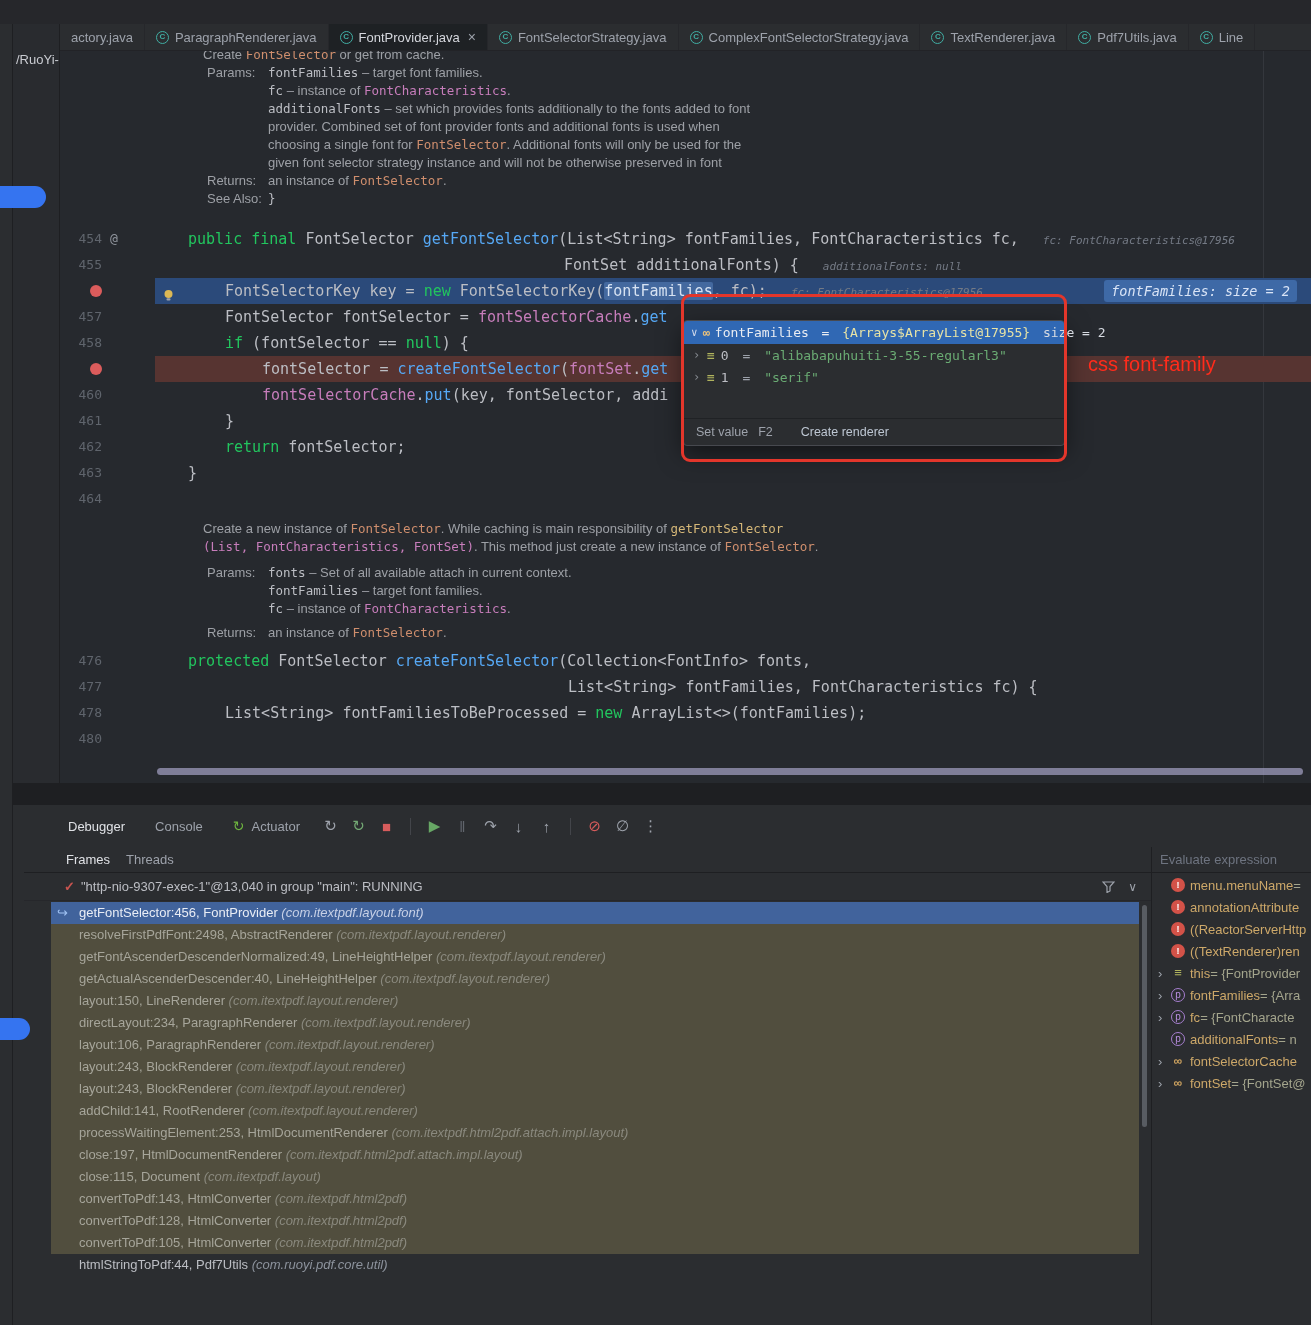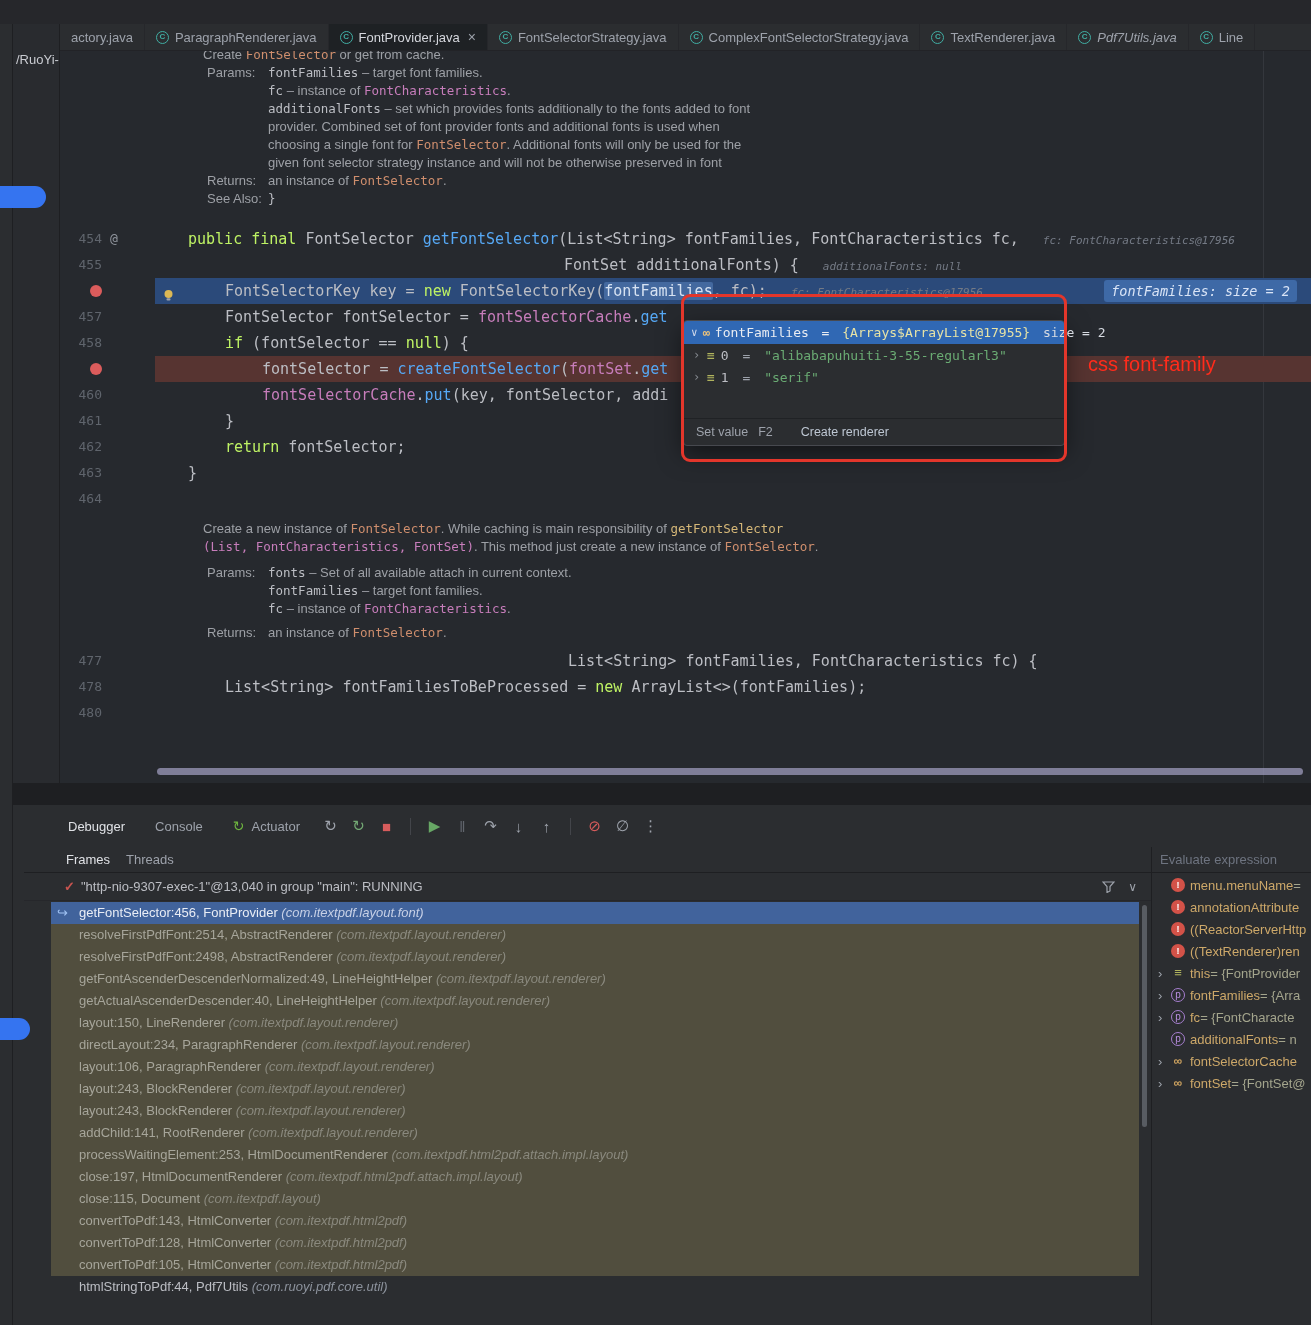--- a/index.html
+++ b/index.html
@@ -11,39 +11,39 @@
   .pill{position:absolute;background:#3574f0;border-radius:0 11px 11px 0;z-index:6}
   .pill1{left:0;top:186px;width:46px;height:22px}
   .pill2{left:0;top:1018px;width:30px;height:22px}
   .proj{position:absolute;left:13px;top:24px;width:47px;height:759px;background:#292b2f;border-right:1px solid #1e1f22;overflow:hidden}
   .proj-label{position:absolute;left:3px;top:28px;font-size:13px;color:#c9cbd1;white-space:nowrap}
 
   
   #tab-bar{position:absolute;left:60px;top:24px;width:1251px;height:27px;background:#2b2d30;display:flex;overflow:hidden;border-bottom:1px solid #222327}
   .tab{display:flex;align-items:center;gap:6px;padding:0 11px;font-size:13px;color:#9da2ab;border-right:1px solid #26272b;white-space:nowrap;flex:none}
   .tab.active{background:#1e2124;color:#d5d7dd}
-  .tab-label.it{font-style:italic}
+  .tab-label.it{}
   .cls-icon{width:13px;height:13px;flex:none;border:1.3px solid #41ada3;border-radius:50%;color:#41ada3;font-size:8px;line-height:10px;text-align:center;font-weight:700}
   .tab-close{color:#9da2ab;font-size:14px;margin-left:2px}
 
   
   #editor{position:absolute;left:60px;top:51px;width:1251px;height:732px;background:#26292e;overflow:hidden}
   #editor-rows{margin-top:-5px;position:relative}
   .ed-row{display:flex}
   .code-row{height:26px;font-family:"DejaVu Sans Mono",monospace;font-size:15px;line-height:26px;white-space:pre}
   .doc-row{height:18px;font-size:13px;line-height:18px;white-space:pre}
   .gutter{width:95px;flex:none;display:flex}
   .lnum{width:42px;text-align:right;font-family:"DejaVu Sans Mono",monospace;font-size:13px;color:#5f646c}
   .gicon{width:53px;padding-left:8px;color:#8f949c;font-size:13px;font-family:"DejaVu Sans Mono",monospace}
   .bp-dot{display:inline-block;width:12px;height:12px;border-radius:50%;background:#db5c5c;margin-top:7px}
   .ed-content{flex:1;position:relative}
   .hl-exec > .ed-content{background:#2b4a7a}
   .hl-bp  > .ed-content{background:#573431}
   .bulb{position:absolute;left:7px;top:6px}
-  .c-kw{color:#bef264}.c-d{color:#bcbec4}.c-mth{color:#56a8f5}.c-fld{color:#c77dbb}
+  .c-kw{color:#22c55e}.c-d{color:#bcbec4}.c-mth{color:#56a8f5}.c-fld{color:#c77dbb}
   .c-sel{background:#44699f;border-radius:2px;color:#d6e2f2}
   .c-doc{color:#9da0a6}
   .c-dlbl{display:inline-block;width:61px;color:#9da0a6}
   .c-jm,.c-jp,.c-jo,.c-jy{font-family:"DejaVu Sans Mono",monospace;font-size:12.5px}
   .c-jm{color:#bcbec4}.c-jp{color:#c77dbb}.c-jo{color:#cf8e6d}.c-jy{color:#d5b778}
   .inline-hint{color:#747a85;font-style:italic;margin-left:24px;font-size:11px}
   .hint-sel{position:absolute;right:14px;top:2px;height:22px;line-height:22px;background:#3e69a6;color:#d9e4f6;padding:0 7px;border-radius:3px;font-style:italic;font-size:13.5px;margin-left:0}
   .guide{position:absolute;left:1203px;top:0;width:1px;height:100%;background:#34373d}
   .h-scroll{position:absolute;left:97px;top:717px;width:1146px;height:7px;background:#a5a3c6;opacity:.7;border-radius:4px;z-index:30}
 
@@ -187,20 +187,21 @@
         <div style="height: 8px;"></div>
         <div class="ed-row doc-row"><div class="gutter"><span class="lnum"></span><span class="gicon"></span></div><div class="ed-content" style="padding-left: 48px;"><span class="c-doc">Create a new instance of </span><span class="c-jo">FontSelector</span><span class="c-doc">. While caching is main responsibility of </span><span class="c-jy">getFontSelector</span></div></div>
         <div class="ed-row doc-row"><div class="gutter"><span class="lnum"></span><span class="gicon"></span></div><div class="ed-content" style="padding-left: 48px;"><span class="c-jp">(List, FontCharacteristics, FontSet)</span><span class="c-doc">. This method just create a new instance of </span><span class="c-jo">FontSelector</span><span class="c-doc">.</span></div></div>
         <div style="height: 8px;"></div>
         <div class="ed-row doc-row"><div class="gutter"><span class="lnum"></span><span class="gicon"></span></div><div class="ed-content" style="padding-left: 52px;"><span class="c-dlbl">Params:</span><span class="c-jm">fonts</span><span class="c-doc"> – Set of all available attach in current context.</span></div></div>
         <div class="ed-row doc-row"><div class="gutter"><span class="lnum"></span><span class="gicon"></span></div><div class="ed-content" style="padding-left: 113px;"><span class="c-jm">fontFamilies</span><span class="c-doc"> – target font families.</span></div></div>
         <div class="ed-row doc-row"><div class="gutter"><span class="lnum"></span><span class="gicon"></span></div><div class="ed-content" style="padding-left: 113px;"><span class="c-jm">fc</span><span class="c-doc"> – instance of </span><span class="c-jp">FontCharacteristics</span><span class="c-doc">.</span></div></div>
         <div style="height: 6px;"></div>
         <div class="ed-row doc-row"><div class="gutter"><span class="lnum"></span><span class="gicon"></span></div><div class="ed-content" style="padding-left: 52px;"><span class="c-dlbl">Returns:</span><span class="c-doc">an instance of </span><span class="c-jo">FontSelector</span><span class="c-doc">.</span></div></div>
         <div style="height: 6px;"></div>
+        <div class="ed-row code-row"><div class="gutter"><span class="lnum">476</span><span class="gicon"></span></div><div class="ed-content" style="padding-left: 33px;"><span class="c-kw">protected</span><span class="c-d"> FontSelector </span><span class="c-mth">createFontSelector</span><span class="c-d">(Collection&lt;FontInfo&gt; fonts,</span></div></div>
         <div class="ed-row code-row"><div class="gutter"><span class="lnum">477</span><span class="gicon"></span></div><div class="ed-content" style="padding-left: 413px;"><span class="c-d">List&lt;String&gt; fontFamilies, FontCharacteristics fc) {</span></div></div>
         <div class="ed-row code-row"><div class="gutter"><span class="lnum">478</span><span class="gicon"></span></div><div class="ed-content" style="padding-left: 70px;"><span class="c-d">List&lt;String&gt; fontFamiliesToBeProcessed = </span><span class="c-kw">new</span><span class="c-d"> ArrayList&lt;&gt;(fontFamilies);</span></div></div>
         <div class="ed-row code-row"><div class="gutter"><span class="lnum">480</span><span class="gicon"></span></div><div class="ed-content" style="padding-left: 33px;"></div></div>
       </div>
     <div class="h-scroll"></div>
   </div>
 
   <div id="popup">
     <div class="popup-header">
       <span class="ph-chev">∨</span>
@@ -263,21 +264,20 @@
           <span>"http-nio-9307-exec-1"@13,040 in group "main": RUNNING</span>
           <span class="thread-actions">
             <svg width="13" height="12" viewBox="0 0 13 12">
               <path d="M1 1h11L8 5.5V10l-3 1.5V5.5L1 1z" fill="none" stroke="#9da2ab" stroke-width="1.2"></path>
             </svg>
             <span class="thread-chev">∨</span>
           </span>
         </div>
         <div id="frames">
             <div class="frame-row current"><span class="frame-arrow">↪</span><span class="frame-text">getFontSelector:456, FontProvider </span><span class="frame-pkg">(com.itextpdf.layout.font)</span></div>
-            <div class="frame-row lib"><span class="frame-text">resolveFirstPdfFont:2514, AbstractRenderer </span><span class="frame-pkg">(com.itextpdf.layout.renderer)</span></div>
             <div class="frame-row lib"><span class="frame-text">resolveFirstPdfFont:2498, AbstractRenderer </span><span class="frame-pkg">(com.itextpdf.layout.renderer)</span></div>
             <div class="frame-row lib"><span class="frame-text">getFontAscenderDescenderNormalized:49, LineHeightHelper </span><span class="frame-pkg">(com.itextpdf.layout.renderer)</span></div>
             <div class="frame-row lib"><span class="frame-text">getActualAscenderDescender:40, LineHeightHelper </span><span class="frame-pkg">(com.itextpdf.layout.renderer)</span></div>
             <div class="frame-row lib"><span class="frame-text">layout:150, LineRenderer </span><span class="frame-pkg">(com.itextpdf.layout.renderer)</span></div>
             <div class="frame-row lib"><span class="frame-text">directLayout:234, ParagraphRenderer </span><span class="frame-pkg">(com.itextpdf.layout.renderer)</span></div>
             <div class="frame-row lib"><span class="frame-text">layout:106, ParagraphRenderer </span><span class="frame-pkg">(com.itextpdf.layout.renderer)</span></div>
             <div class="frame-row lib"><span class="frame-text">layout:243, BlockRenderer </span><span class="frame-pkg">(com.itextpdf.layout.renderer)</span></div>
             <div class="frame-row lib"><span class="frame-text">layout:243, BlockRenderer </span><span class="frame-pkg">(com.itextpdf.layout.renderer)</span></div>
             <div class="frame-row lib"><span class="frame-text">addChild:141, RootRenderer </span><span class="frame-pkg">(com.itextpdf.layout.renderer)</span></div>
             <div class="frame-row lib"><span class="frame-text">processWaitingElement:253, HtmlDocumentRenderer </span><span class="frame-pkg">(com.itextpdf.html2pdf.attach.impl.layout)</span></div>

